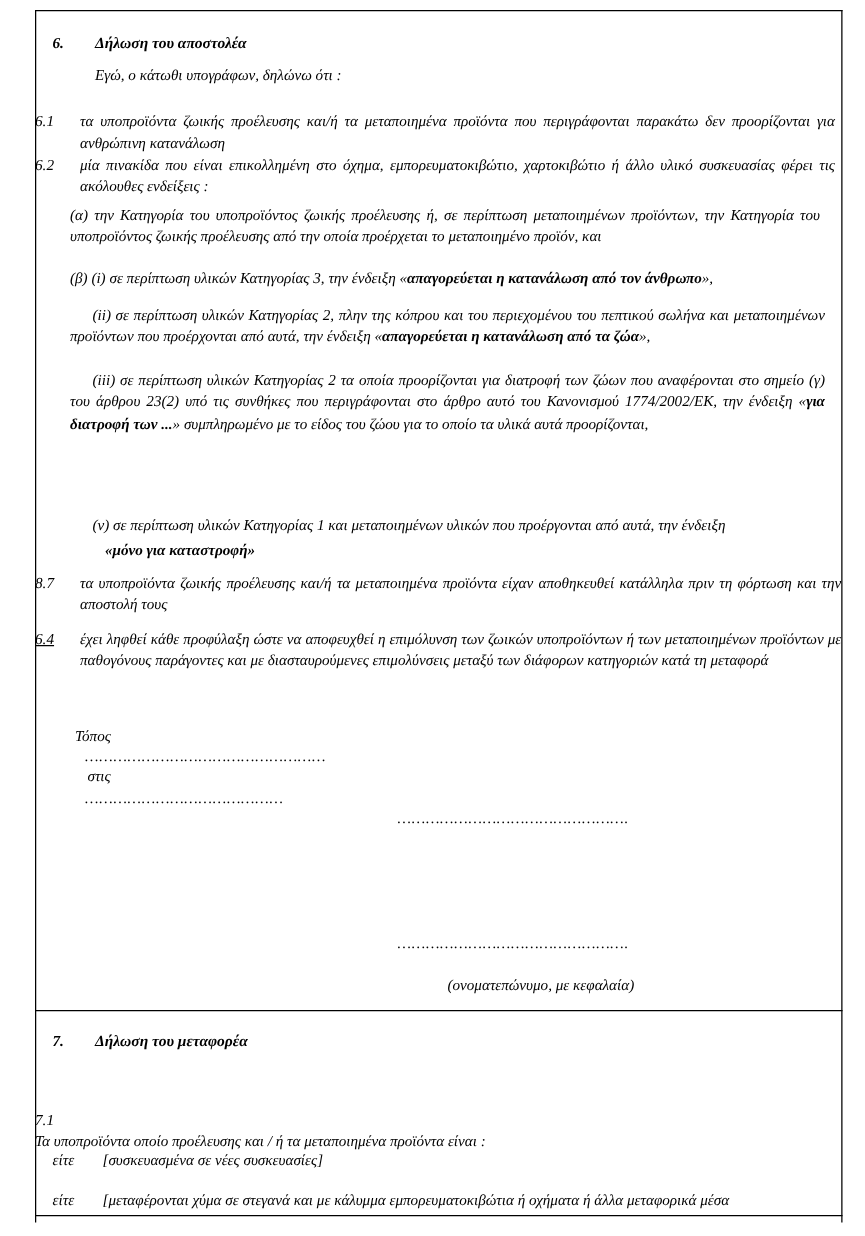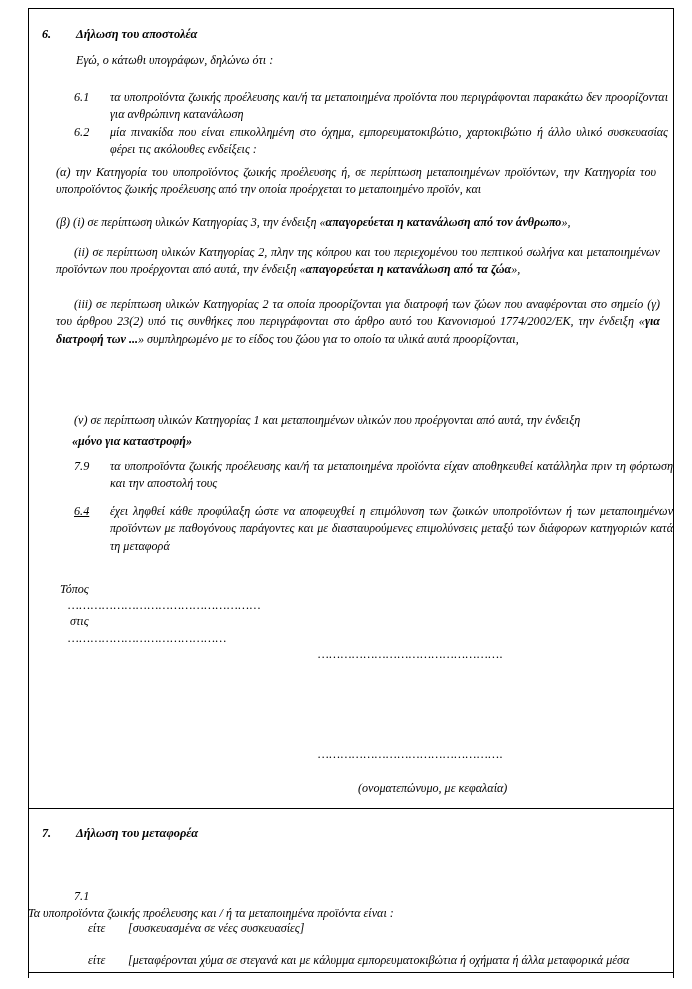--- a/index.html
+++ b/index.html
@@ -64,21 +64,20 @@
     font-size: 12.2px;
     line-height: 1.42;
     white-space: nowrap;
   }
   .num-plain {
     font-style: italic;
     font-weight: normal;
     font-size: 12.2px;
     line-height: 1.42;
     white-space: nowrap;
-    padding-left: 46px;
   }
   .head-title {
     font-style: italic;
     font-weight: bold;
     font-size: 12.4px;
     line-height: 1.42;
   }
   .body-txt {
     font-style: italic;
     font-weight: normal;
@@ -160,27 +159,27 @@
     <p class="body-txt" style="margin:0; text-indent:18px;">
       <span>(iii) σε περίπτωση υλικών Κατηγορίας 2 τα οποία  προορίζονται για διατροφή των ζώων που αναφέρονται στο σημείο  (γ)  του άρθρου  23(2)  υπό  τις  συνθήκες  που  περιγράφονται  στο  άρθρο  αυτό  του  Κανονισμού 1774/2002/ΕΚ, την ένδειξη «</span><b class="em">για διατροφή των ...</b><span>» συμπληρωμένο με το είδος του ζώου για το οποίο τα υλικά αυτά προορίζονται,</span>
     </p>
   </div>
 
 
   <div class="section" style="left:56px; top:412px; width:604px;">
     <p class="body-txt-nj" style="margin:0; text-indent:18px;">
       <span>(v) σε περίπτωση υλικών Κατηγορίας 1 και μεταποιημένων υλικών που προέργονται από αυτά, την ένδειξη</span>
     </p>
-    <p style="margin:2px 0 0 16px;">
+    <p style="margin:2px 0 0 28px;">
       <b class="em" style="font-size:12.1px;">«μόνο για καταστροφή»</b>
     </p>
   </div>
 
   <div class="row" style="left:28px; top:458px; width:645px;">
-    <span class="num-plain" style="width:36px; flex:none;">7.9</span>
+    <span class="num-plain" style="width:36px; flex:none;">8.7</span>
     <span class="body-txt" style="width:609px;">τα υποπροϊόντα ζωικής προέλευσης και/ή τα μεταποιημένα προϊόντα είχαν αποθηκευθεί κατάλληλα πριν τη φόρτωση και την αποστολή τους</span>
   </div>
 
   <div class="row" style="left:28px; top:503px; width:645px;">
     <span class="num-plain" style="width:36px; flex:none;text-decoration:underline;">6.4</span>
     <span class="body-txt" style="width:609px;">έχει ληφθεί κάθε προφύλαξη ώστε να αποφευχθεί η  επιμόλυνση των ζωικών υποπροϊόντων ή των μεταποιημένων προϊόντων με παθογόνους παράγοντες και με διασταυρούμενες επιμολύνσεις μεταξύ των διάφορων κατηγοριών κατά τη μεταφορά</span>
   </div>
 
   <div class="row" style="left:60px; top:581px; width:600px;flex-direction:column;">
     <span class="body-txt-nj">Τόπος</span>
@@ -203,21 +202,21 @@
   <div class="sec-divider"></div>
 
   <div class="row" style="left:42px; top:825px;">
     <span class="num" style="width:34px;">7.</span>
     <span class="head-title">Δήλωση του μεταφορέα</span>
   </div>
 
 
   <div class="row" style="left:28px; top:888px; width:640px;flex-direction:column;">
     <span class="num-plain" style="width:36px; flex:none;">7.1</span>
-    <span class="body-txt-nj" style="width:604px;">Τα υποπροϊόντα ζωικής προέλευσης  και / ή τα μεταποιημένα προϊόντα είναι :</span>
+    <span class="body-txt-nj" style="width:604px;">Τα υποπροϊόντα οποίο προέλευσης  και / ή τα μεταποιημένα προϊόντα είναι :</span>
   </div>
 
   <div class="row" style="left:42px; top:920px; width:630px;">
     <span class="num-plain" style="width:40px; flex:none;">είτε</span>
     <span class="body-txt-nj" style="width:580px;">[συσκευασμένα σε νέες συσκευασίες]</span>
   </div>
 
   <div class="row" style="left:42px; top:952px; width:640px;">
     <span class="num-plain" style="width:40px; flex:none;">είτε</span>
     <span class="body-txt-nj" style="width:600px;">[μεταφέρονται χύμα σε στεγανά  και με κάλυμμα εμπορευματοκιβώτια ή οχήματα ή άλλα μεταφορικά μέσα</span>

